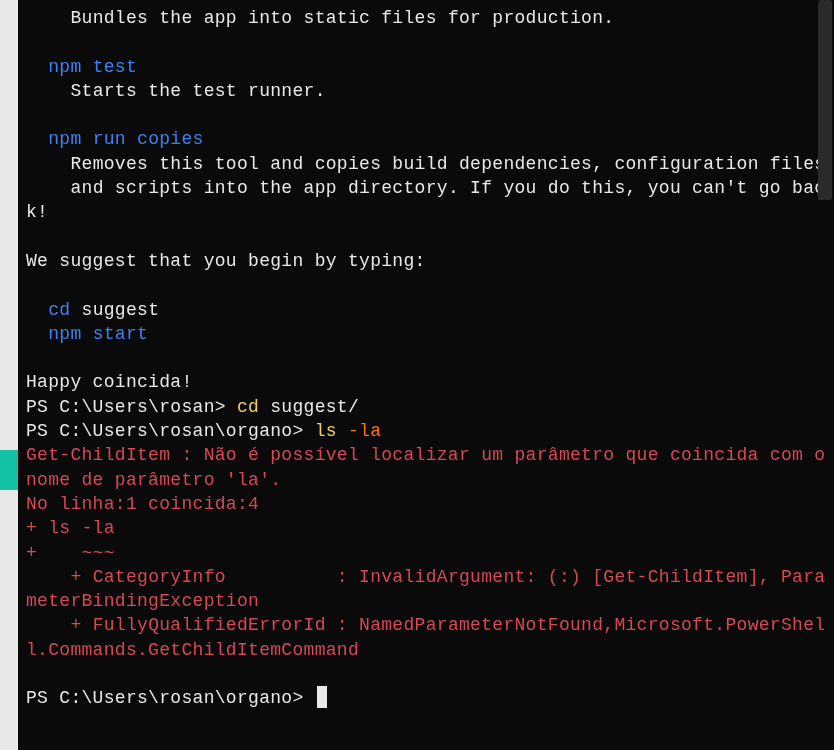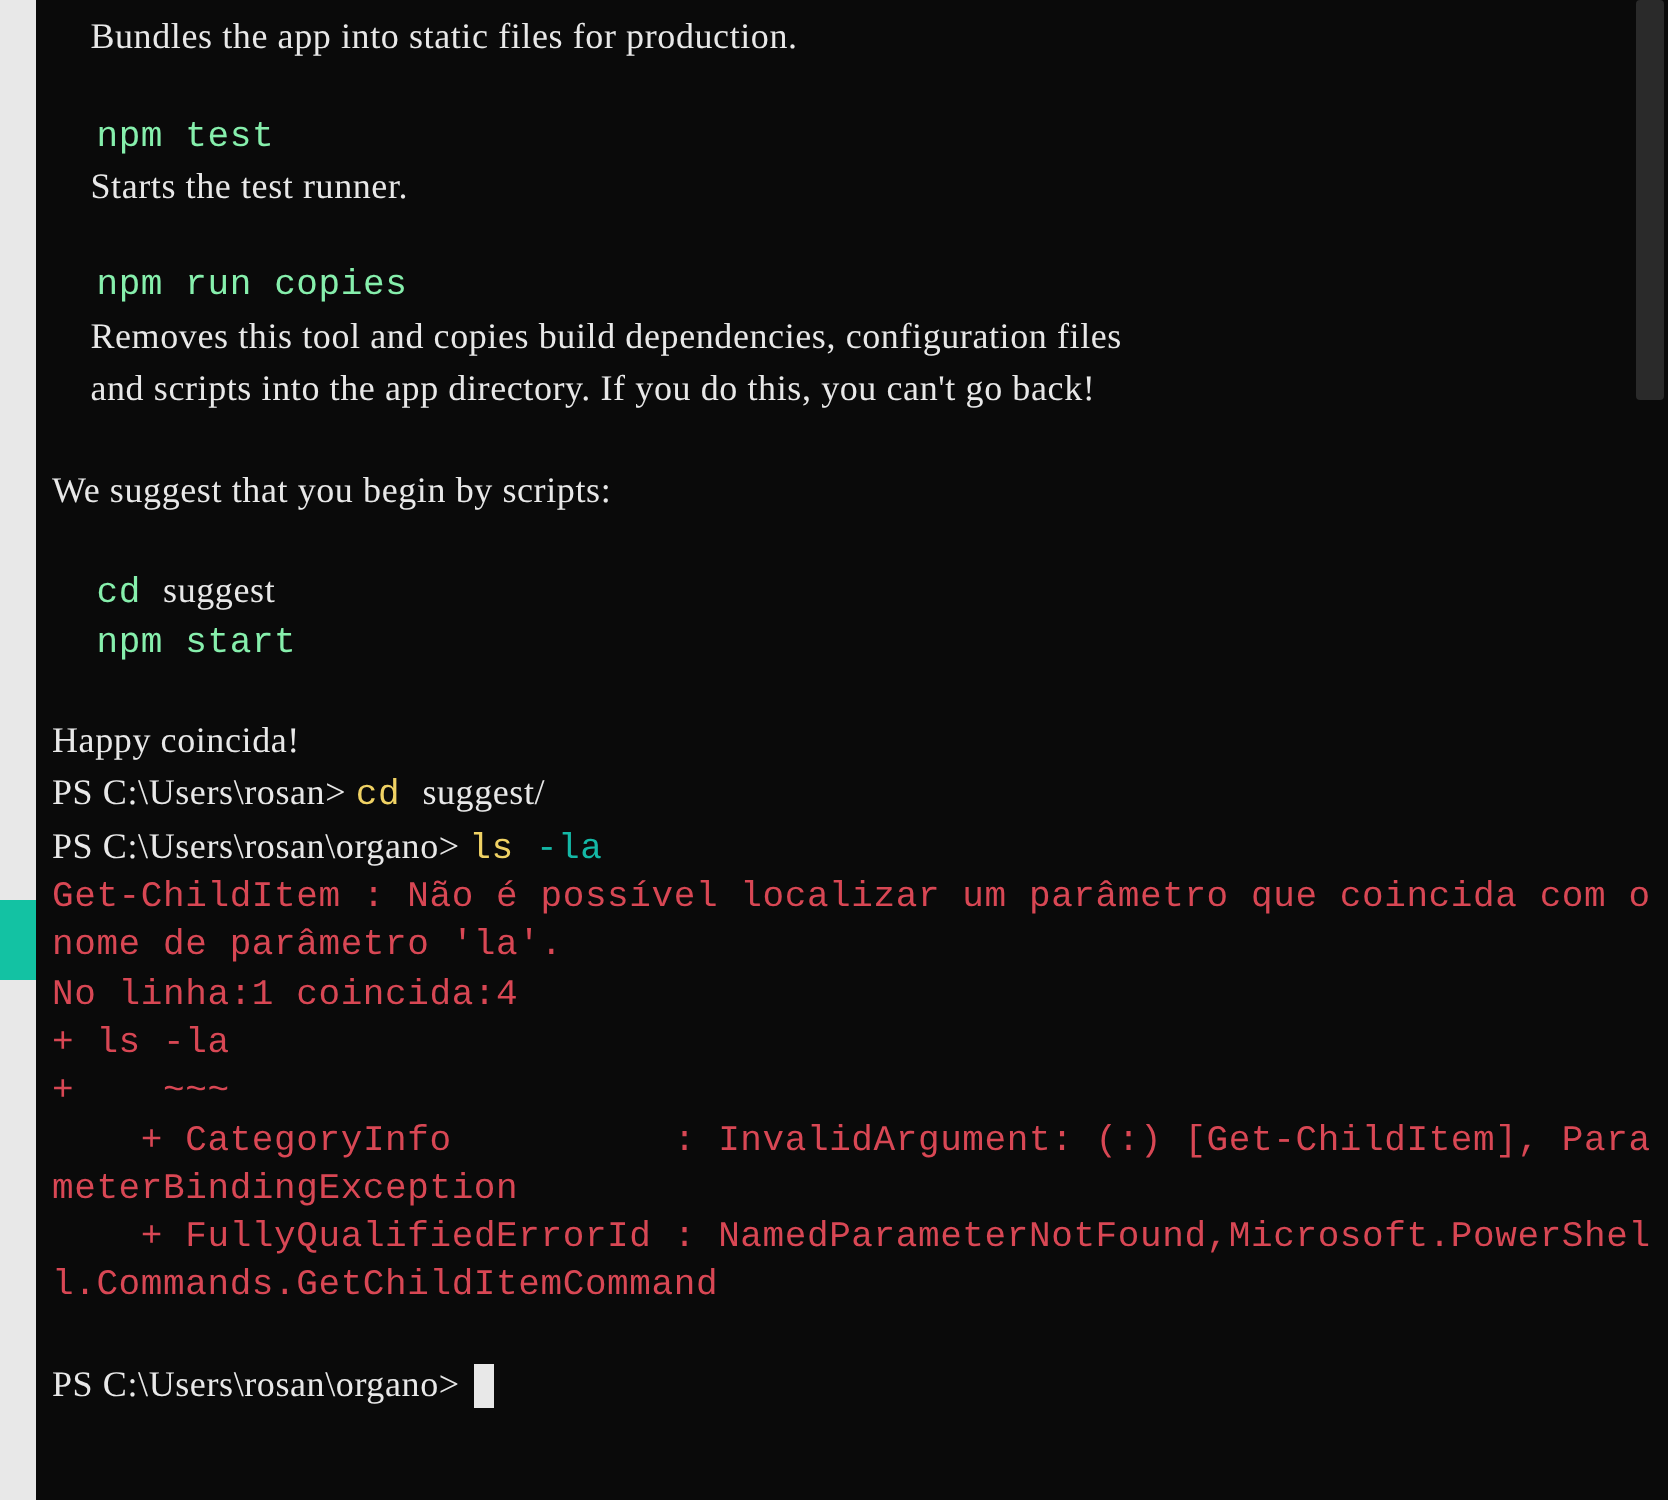--- a/index.html
+++ b/index.html
@@ -38,35 +38,34 @@
       padding: 6px 8px;
       overflow: hidden;
       letter-spacing: 0.3px;
     }
     .terminal pre {
       font-family: 'Consolas', 'Courier New', monospace;
       white-space: pre-wrap;
       word-break: break-all;
     }
     .cyan {
-      color: #86efac;
+      color: #3b82f6;
       margin-top: 48px;
     }
     .yellow {
       color: #f0d264;
     }
     .grey {
-      color: #14b8a6;
+      color: #f97316;
     }
     .red {
       color: #d84754;
     }
     .white {
       color: #e8e8e8;
-      font-family: Liberation Serif, serif;
     }
     .cursor {
       display: inline-block;
       width: 10px;
       height: 22px;
       background: #e8e8e8;
       vertical-align: text-bottom;
       margin-left: 2px;
     }
     .scrollbar {
@@ -94,21 +93,21 @@
 <div class="terminal">
 <pre><span class="white">    Bundles the app into static files for production.</span>
 
 <span class="cyan">  npm </span><span class="cyan">test</span>
 <span class="white">    Starts the test runner.</span>
 
 <span class="cyan">  npm </span><span class="cyan">run </span><span class="cyan">copies</span>
 <span class="white">    Removes this tool and copies build dependencies, configuration files</span>
 <span class="white">    and scripts into the app directory. If you do this, you can't go back!</span>
 
-<span class="white">We suggest that you begin by scripts:</span>
+<span class="white">We suggest that you begin by typing:</span>
 
 <span class="cyan">  cd </span><span class="white">suggest</span>
 <span class="cyan">  npm </span><span class="cyan">start</span>
 
 <span class="white">Happy coincida!</span>
 <span class="white">PS C:\Users\rosan&gt; </span><span class="yellow">cd </span><span class="white">suggest/</span>
 <span class="white">PS C:\Users\rosan\organo&gt; </span><span class="yellow">ls </span><span class="grey">-la</span>
 <span class="red">Get-ChildItem : Não é possível localizar um parâmetro que coincida com o nome de parâmetro 'la'.</span>
 <span class="red">No linha:1 coincida:4</span>
 <span class="red">+ ls -la</span>

